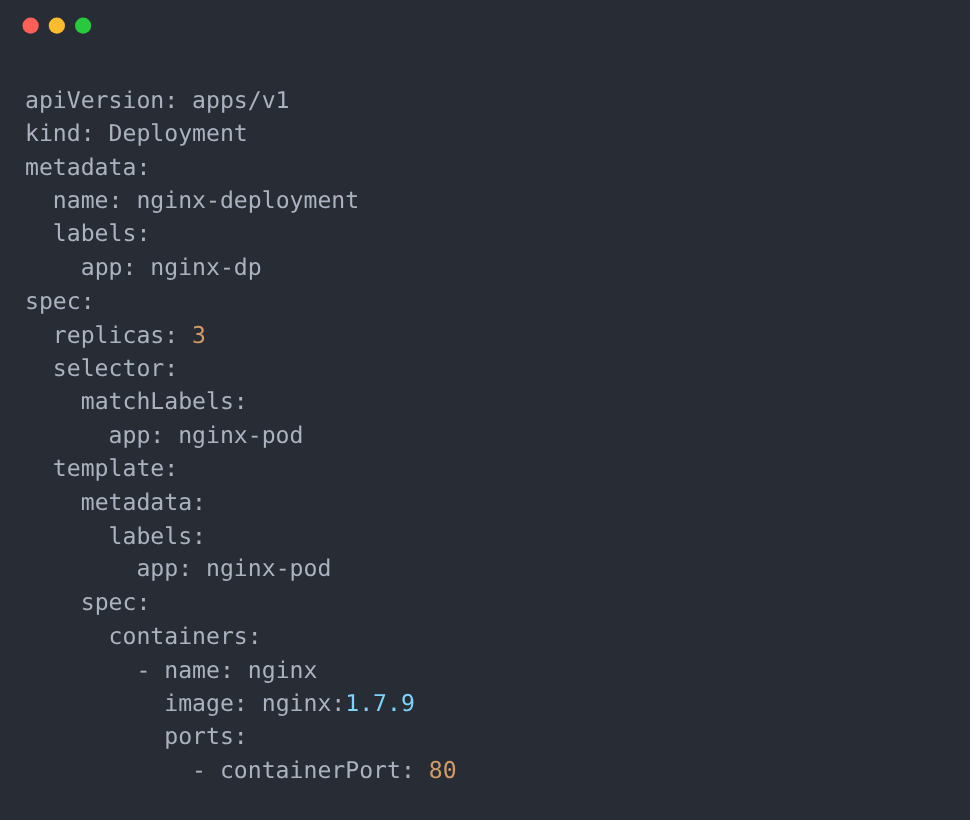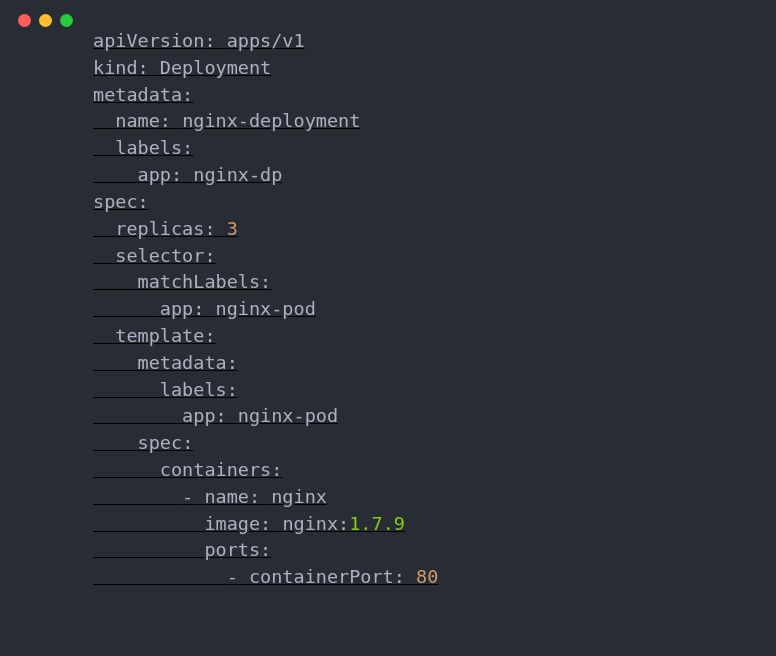--- a/index.html
+++ b/index.html
@@ -12,22 +12,21 @@
       height: 656px;
       background: #000;
       overflow: hidden;
       font-family: 'Menlo', 'Monaco', 'Consolas', monospace;
     }
     .window {
       width: 100%;
       height: 100%;
       background: #282c34;
       display: flex;
-      flex-direction: row;
-      text-decoration: underline;
+      flex-direction: column;
     }
     .titlebar {
       height: 40px;
       display: flex;
       align-items: center;
       padding-left: 18px;
       gap: 8px;
       background: #282c34;
     }
     .traffic-light {
@@ -48,21 +47,21 @@
       font-family: 'Menlo', 'Monaco', 'Consolas', monospace;
     }
     .line {
       display: block;
     }
     .key { color: #abb2bf; }
     .colon { color: #abb2bf; }
     .str { color: #abb2bf; }
     .num { color: #d19a66; }
     .dash { color: #abb2bf; }
-    .tag { color: #84cc16; }
+    .tag { color: #7dd3fc; }
   </style>
 </head>
 <body>
 
 <div class="window">
   <div class="titlebar">
     <div class="traffic-light tl-close"></div>
     <div class="traffic-light tl-min"></div>
     <div class="traffic-light tl-max"></div>
   </div>

